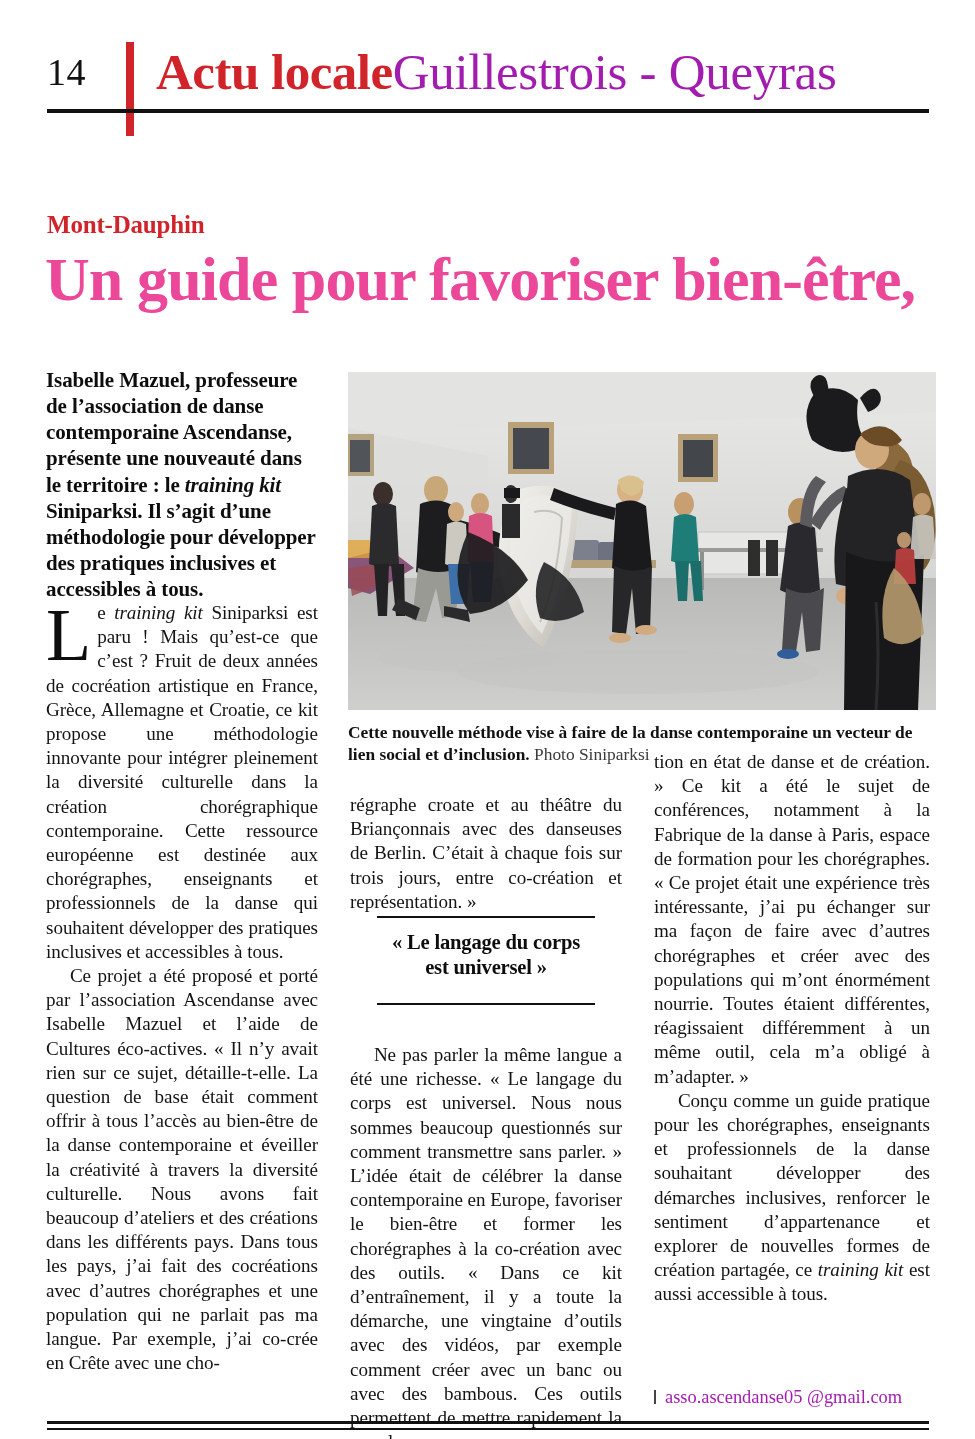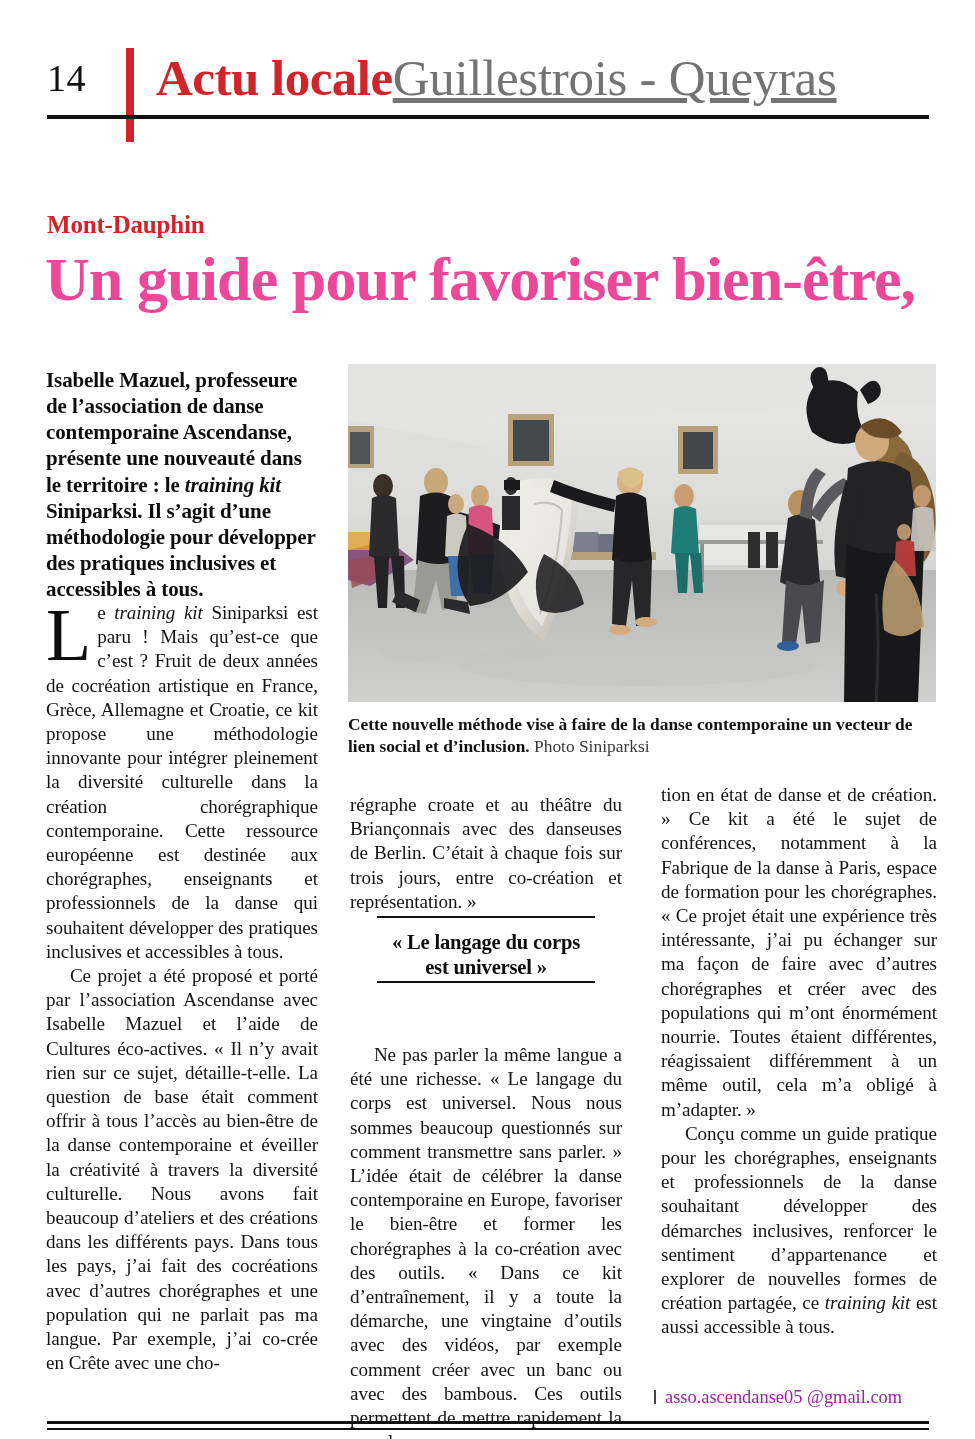--- a/index.html
+++ b/index.html
@@ -12,21 +12,21 @@
     height: 1439px;
     position: relative;
     font-family: "Liberation Serif", "DejaVu Serif", serif;
     color: #111111;
     overflow: hidden;
   }
 
   
   #masthead {
     position: absolute;
-    left: 0; top: 11px;
+    left: 0; top: 5px;
     width: 783px;
     height: 150px;
   }
   #page-number {
     position: absolute;
     left: 47px; top: 48px;
     font-size: 38px;
     line-height: 1;
     font-family: "Liberation Serif", serif;
     color: #111;
@@ -49,23 +49,22 @@
     font-family: "Liberation Serif", serif;
     font-weight: bold;
     font-size: 51px;
     color: #d1242a;
     letter-spacing: -0.5px;
   }
   #masthead-title .section {
     font-family: "Liberation Serif", serif;
     font-weight: normal;
     font-size: 51px;
-    color: #737373;
+    color: #a21caf;
     letter-spacing: -0.3px;
-    text-decoration: underline;
   }
   #masthead-rule {
     position: absolute;
     left: 47px; top: 104px;
     width: 882px;
     height: 4px;
     background: #111;
   }
 
   
@@ -103,21 +102,21 @@
     line-height: 1.245;
     color: #0d0d0d;
     text-align: left;
     letter-spacing: -0.1px;
   }
   #standfirst i { font-style: italic; }
 
   
   #photo-figure {
     position: absolute;
-    left: 348px; top: 364px;
+    left: 348px; top: 372px;
     width: 588px;
   }
   #photo {
     width: 588px;
     height: 338px;
     display: block;
     position: relative;
     overflow: hidden;
     background: #c9c9c8;
   }
@@ -142,21 +141,21 @@
     color: #131313;
     text-align: justify;
     letter-spacing: -0.05px;
   }
   .col p { margin: 0; text-indent: 1.25em; }
   .col p.no-indent { text-indent: 0; }
   .col i { font-style: italic; }
 
   #col1 { left: 46px; top: 601px; width: 272px; }
   #col2 { left: 350px; top: 793px; width: 272px; }
-  #col3 { left: 654px; top: 783px; width: 276px; margin-left: 7px; }
+  #col3 { left: 654px; top: 750px; width: 276px; }
 
   
   #dropcap {
     float: left;
     font-family: "Liberation Serif", serif;
     font-size: 74px;
     line-height: 0.78;
     font-weight: normal;
     padding: 4px 6px 0 0;
     margin-top: 2px;
@@ -175,21 +174,21 @@
     height: 2px;
     background: #111;
     margin: 0 auto;
   }
   #pullquote .pq-text {
     font-family: "Liberation Serif", serif;
     font-weight: bold;
     font-size: 20.6px;
     line-height: 1.2;
     color: #0d0d0d;
-    padding: 12px 0 2px 0;
+    padding: 12px 0 24px 0;
     letter-spacing: -0.2px;
   }
 
   
   #contact {
     position: absolute;
     left: 654px; top: 1386px;
     width: 276px;
     font-family: Liberation Serif, serif;
     font-size: 18.4px;

